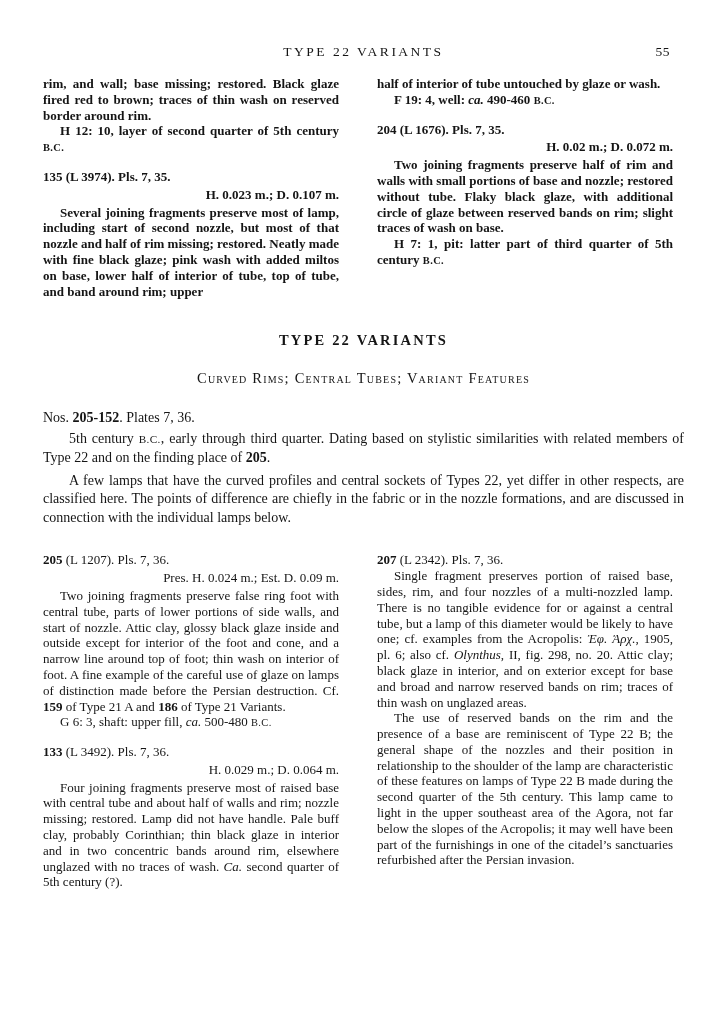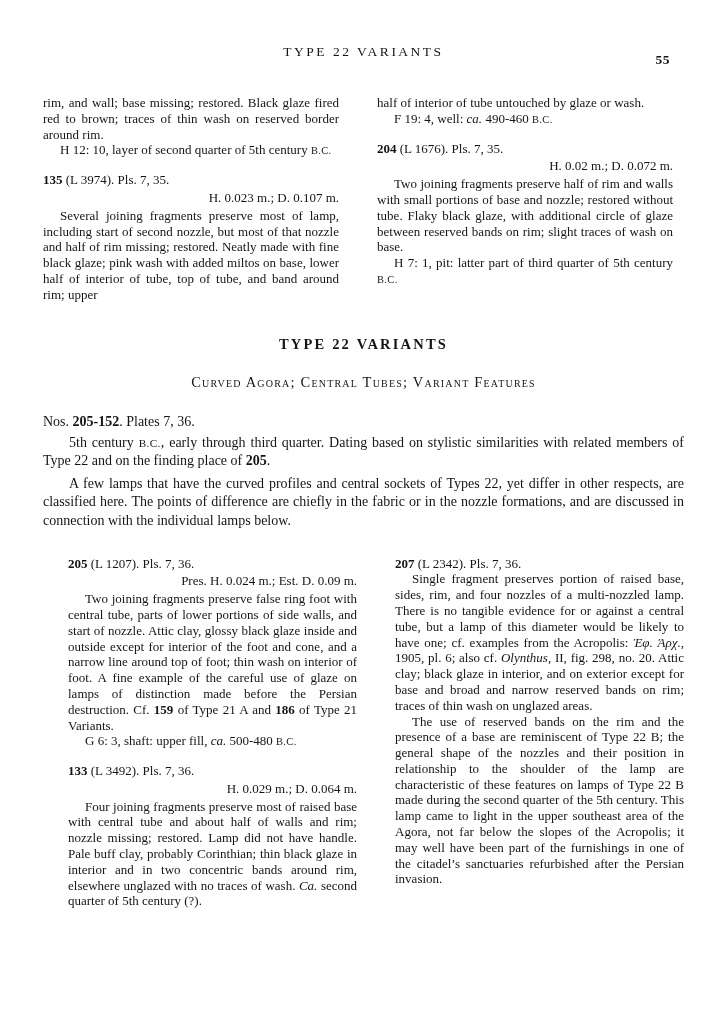--- a/index.html
+++ b/index.html
@@ -20,28 +20,28 @@
   .pagehead {
     position: relative;
     text-align: center;
     font-size: 13.5px;
     line-height: 15px;
     letter-spacing: 2.5px;
     height: 15px;
   }
   .pagenum {
     position: absolute;
-    right: 14px; top: 8px;
+    right: 14px; top: 0;
     letter-spacing: 0.5px;
-    font-weight: bold;
+    font-weight: normal;
   }
   
   .cols { display: flex; gap: 38px; }
-  .cols.top { margin-top: 36px; }
-  .cols.bottom { margin-top: 25px; margin-left: 25px; }
+  .cols.top { margin-top: 17px; font-weight: bold; }
+  .cols.bottom { margin-top: 25px; }
   .col {
     width: 296px;
     font-size: 13px;
     line-height: 15.8px;
     text-align: justify;
   }
   .col p { margin: 0; }
   p.cont { text-indent: 0; }
   p.ind { text-indent: 17px; }
   p.entry-head { margin-top: 13px; text-indent: 0; text-align: left; }
@@ -96,21 +96,21 @@
       <p class="cont">half of interior of tube untouched by glaze or wash.</p>
       <p class="ind">F 19: 4, well: <i>ca.</i> 490-460 <span class="sc">B.C.</span></p>
       <p class="entry-head"><b>204</b> (L 1676). Pls. 7, 35.</p>
       <p class="dims">H. 0.02 m.; D. 0.072 m.</p>
       <p class="ind">Two joining fragments preserve half of rim and walls with small portions of base and nozzle; restored without tube. Flaky black glaze, with additional circle of glaze between reserved bands on rim; slight traces of wash on base.</p>
       <p class="ind">H 7: 1, pit: latter part of third quarter of 5th century <span class="sc">B.C.</span></p>
     </div>
   </div>
 
   <div class="section-title">TYPE 22 VARIANTS</div>
-  <div class="section-sub">Curved Agora; Central Tubes; Variant Features</div>
+  <div class="section-sub">Curved Rims; Central Tubes; Variant Features</div>
   <div class="nos-line">Nos. <b>205-152</b>.  Plates 7, 36.</div>
   <p class="intro">5th century <span class="sc">B.C.</span>, early through third quarter.  Dating based on stylistic similarities with related members of Type 22 and on the finding place of <b>205</b>.</p>
   <p class="intro">A few lamps that have the curved profiles and central sockets of Types 22, yet differ in other respects, are classified here.  The points of difference are chiefly in the fabric or in the nozzle formations, and are discussed in connection with the individual lamps below.</p>
 
   <div class="cols bottom">
     <div class="col">
       <p class="entry-head" style="margin-top:0"><b>205</b> (L 1207). Pls. 7, 36.</p>
       <p class="dims">Pres. H. 0.024 m.; Est. D. 0.09 m.</p>
       <p class="ind">Two joining fragments preserve false ring foot with central tube, parts of lower portions of side walls, and start of nozzle. Attic clay, glossy black glaze inside and outside except for interior of the foot and cone, and a narrow line around top of foot; thin wash on interior of foot. A fine example of the careful use of glaze on lamps of distinction made before the Persian destruction. Cf. <b>159</b> of Type 21 A and <b>186</b> of Type 21 Variants.</p>
       <p class="ind">G 6: 3, shaft: upper fill, <i>ca.</i> 500-480 <span class="sc">B.C.</span></p>

